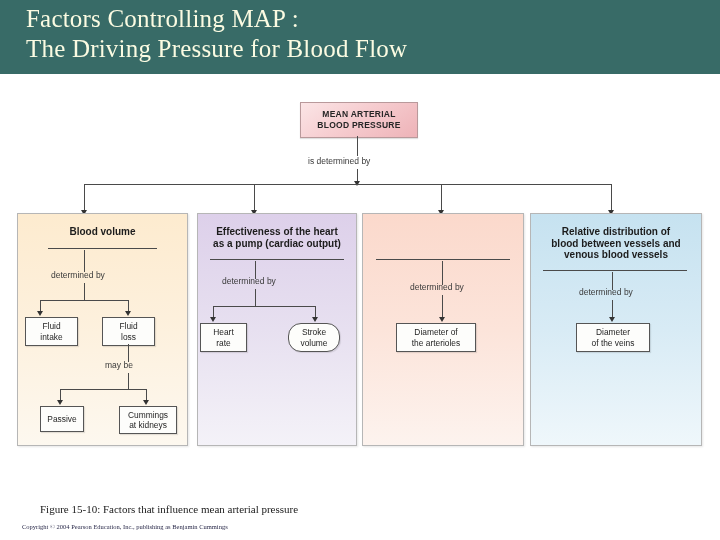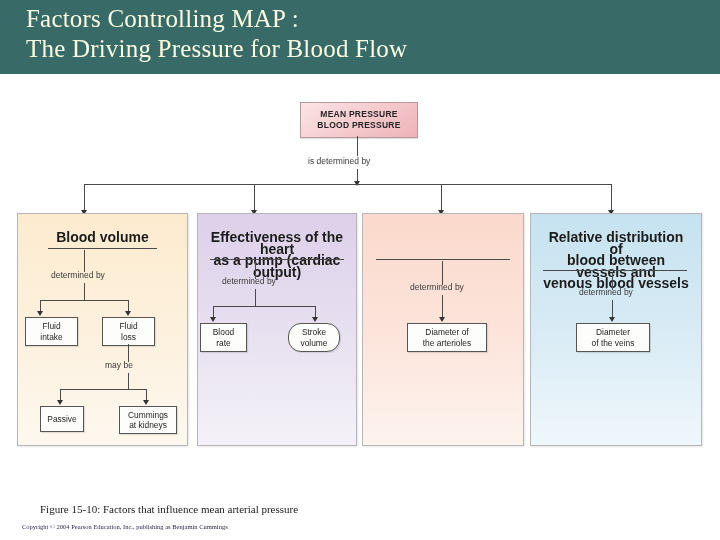--- a/index.html
+++ b/index.html
@@ -56,22 +56,22 @@
     position:absolute;top:139px;height:231px;
     border:1px solid #b6b6b6;
     box-shadow:1px 1px 2px rgba(0,0,0,.10);
   }
   .panel-1{left:17px;width:169px;background:linear-gradient(180deg,#fdebcf 0%,#fdf0dc 45%,#fdf8ef 100%);}
   .panel-2{left:197px;width:158px;background:linear-gradient(180deg,#ddd0ea 0%,#e7e0f0 50%,#f4f2f8 100%);}
   .panel-3{left:362px;width:160px;background:linear-gradient(180deg,#fbd9cc 0%,#fce4da 50%,#fdf3ee 100%);}
   .panel-4{left:530px;width:170px;background:linear-gradient(180deg,#c6e2f0 0%,#d8ebf5 50%,#eff7fb 100%);}
 
   .panel-head{
-    position:absolute;left:0;right:0;top:18px;text-align:center;
-    font-size:14px;font-weight:bold;color:#1c1c1c;line-height:11.5px;
+    position:absolute;left:0;right:0;top:12px;text-align:center;
+    font-size:10px;font-weight:bold;color:#1c1c1c;line-height:11.5px;
     padding:0 12px;white-space:pre-line;
   }
   .head-rule{position:absolute;height:1px;background:#4a4a4a;}
 
   
   .leaf{
     position:absolute;background:#fdfdfb;border:1px solid #555555;
     display:flex;align-items:center;justify-content:center;text-align:center;
     font-size:8.4px;color:#1f1f1f;line-height:10.5px;white-space:pre-line;
     box-shadow:1px 1px 1px rgba(0,0,0,.10);
@@ -93,21 +93,21 @@
 <div class="slide">
 
   <div class="title-bar">
     <div class="title-text">Factors Controlling MAP :
 The Driving Pressure for Blood Flow</div>
   </div>
 
   <div class="figure">
 
     <div class="map-box">
-      <span>MEAN PRESSURE</span>
+      <span>MEAN ARTERIAL</span>
       <span>BLOOD PRESSURE</span>
     </div>
 
     <div class="vline" style="left:357px;top:62px;height:20px;"></div>
     <div class="lbl-italic" style="left:308px;top:82px;">is determined by</div>
     <div class="vline" style="left:357px;top:95px;height:14px;"></div>
     <div class="arrow" style="left:354px;top:107px;"></div>
 
     <div class="hline" style="left:84px;top:110px;width:528px;"></div>
     <div class="vline" style="left:84px;top:110px;height:30px;"></div>
@@ -158,35 +158,35 @@
 
       <div class="vline" style="left:57px;top:47px;height:18px;"></div>
       <div class="lbl-italic" style="left:24px;top:62px;">determined by</div>
       <div class="vline" style="left:57px;top:75px;height:17px;"></div>
       <div class="hline" style="left:15px;top:92px;width:102px;"></div>
       <div class="vline" style="left:15px;top:92px;height:14px;"></div>
       <div class="vline" style="left:117px;top:92px;height:14px;"></div>
       <div class="arrow" style="left:12px;top:103px;"></div>
       <div class="arrow" style="left:114px;top:103px;"></div>
 
-      <div class="leaf" style="left:2px;top:109px;width:45px;height:27px;">Blood
+      <div class="leaf" style="left:2px;top:109px;width:45px;height:27px;">Heart
 rate</div>
       <div class="leaf" style="left:90px;top:109px;width:50px;height:27px;border-radius:13px;">Stroke
 volume</div>
     </div>
 
     <div class="panel panel-3">
       <div class="head-rule" style="left:13px;top:45px;width:134px;"></div>
 
       <div class="vline" style="left:79px;top:47px;height:24px;"></div>
       <div class="lbl-italic" style="left:47px;top:68px;">determined by</div>
       <div class="vline" style="left:79px;top:81px;height:25px;"></div>
       <div class="arrow" style="left:76px;top:103px;"></div>
 
-      <div class="leaf" style="left:44px;top:109px;width:78px;height:27px;">Diameter of
+      <div class="leaf" style="left:33px;top:109px;width:78px;height:27px;">Diameter of
 the arterioles</div>
     </div>
 
     <div class="panel panel-4">
       <div class="panel-head">Relative distribution of
 blood between vessels and
 venous blood vessels</div>
       <div class="head-rule" style="left:12px;top:56px;width:144px;"></div>
 
       <div class="vline" style="left:81px;top:58px;height:18px;"></div>

